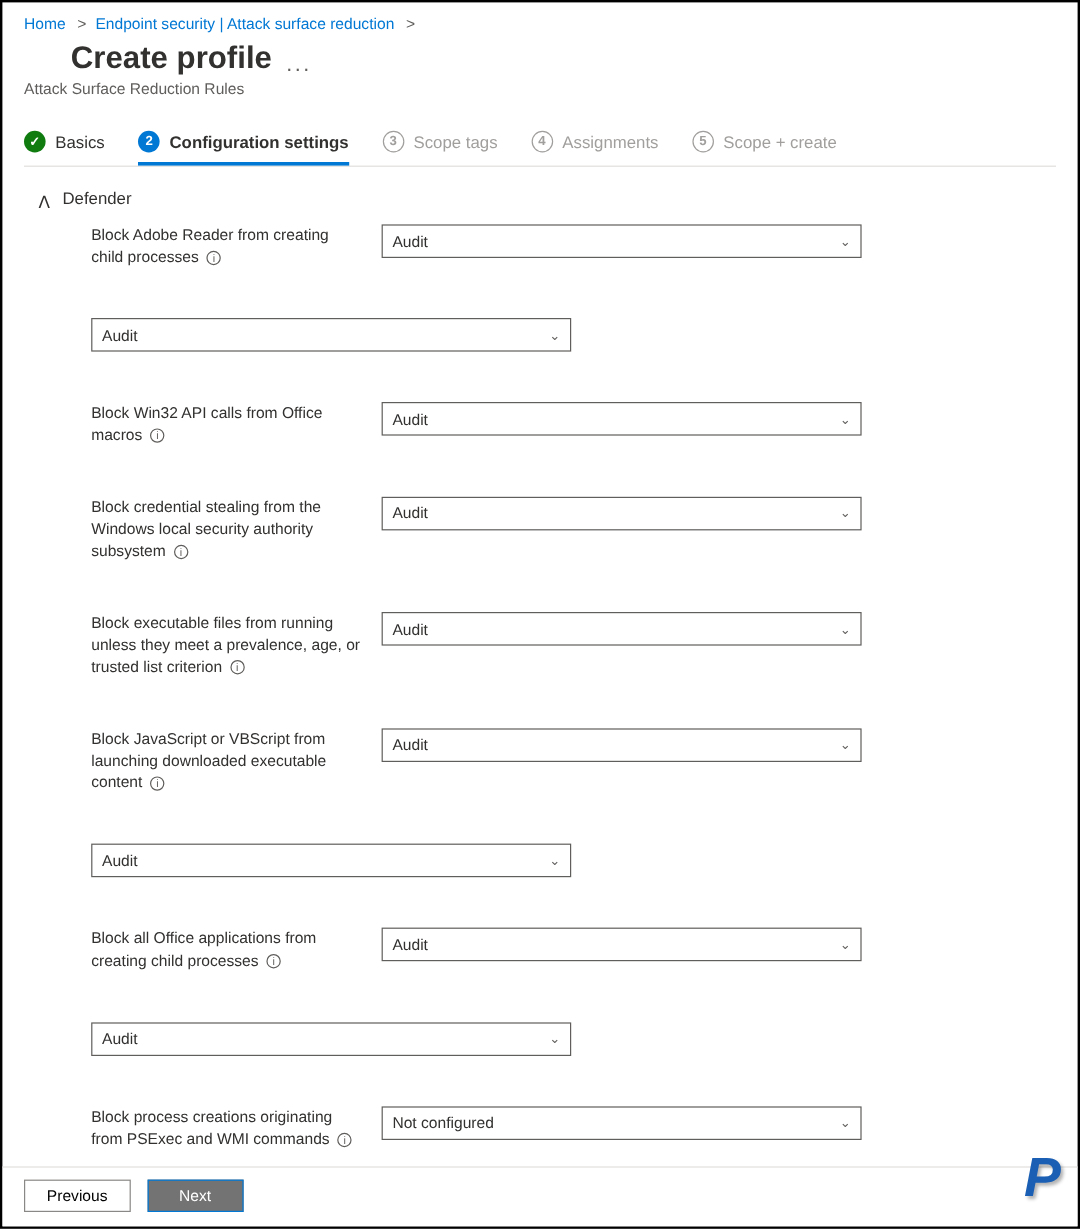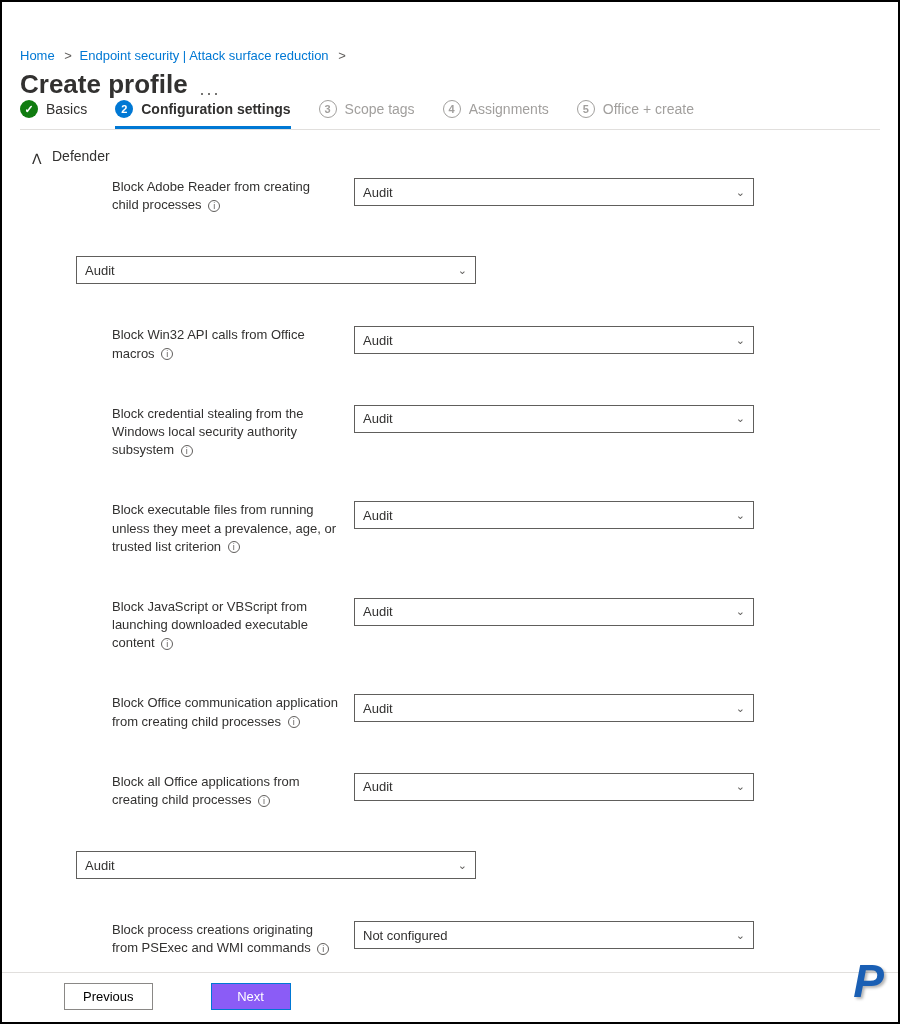--- a/index.html
+++ b/index.html
@@ -1,82 +1,83 @@
 <!DOCTYPE html>
 <html><head>
 <meta charset="utf-8">
 <style>
   * { box-sizing: border-box; margin: 0; padding: 0; }
   body { font-family: "Segoe UI", Arial, sans-serif; font-size: 13px; color: #323130; background: #fff; border: 2px solid #000; width: 900px; height: 1024px; position: relative; }
   .content { padding: 10px 18px 0 18px; height: 970px; overflow: hidden; }
-  .breadcrumb { font-size: 13px; color: #0078d4; margin-bottom: 6px; margin-top: 36px; }
+  .breadcrumb { font-size: 13px; color: #0078d4; margin-bottom: 6px; }
   .breadcrumb a { color: #0078d4; text-decoration: none; margin-right: 2px; }
   .breadcrumb .sep { color: #605e5c; margin: 0 4px; }
-  .title-row { display: flex; align-items: flex-end; gap: 12px; }
+  .title-row { display: flex; align-items: flex-end; gap: 12px; margin-left: 39px; }
   h1 { font-size: 26px; font-weight: 600; color: #323130; }
   .more { color: #605e5c; font-size: 18px; letter-spacing: 2px; cursor: pointer; }
   .subtitle { font-size: 13px; color: #605e5c; margin-top: 2px; margin-bottom: 28px; }
   .tabs { display: flex; align-items: center; gap: 28px; border-bottom: 1px solid #e1dfdd; padding-bottom: 0; margin-bottom: 18px; }
   .tab { display: flex; align-items: center; gap: 8px; font-size: 14px; color: #a19f9d; padding-bottom: 8px; border-bottom: 3px solid transparent; cursor: pointer; }
   .tab.done { color: #323130; }
   .tab.active { color: #323130; font-weight: 600; border-bottom-color: #0078d4; }
   .tab .badge { width: 18px; height: 18px; border-radius: 50%; display: flex; align-items: center; justify-content: center; font-size: 11px; font-weight: 600; }
   .tab .badge.check { background: #107c10; color: #fff; }
   .tab .badge.num-active { background: #0078d4; color: #fff; }
   .tab .badge.num-inactive { border: 1px solid #a19f9d; color: #a19f9d; background: #fff; }
   .section-header { display: flex; align-items: center; gap: 10px; font-size: 14px; color: #323130; margin: 8px 0 14px 12px; cursor: pointer; }
   .chev { width: 10px; height: 10px; display: inline-block; }
   .settings { padding-left: 56px; }
   .row { display: flex; align-items: flex-start; margin-bottom: 42px; }
-  .label-col { width: 242px; padding-right: 14px; font-size: 13px; color: #323130; line-height: 1.4; margin-left: 36px; }
+  .label-col { width: 242px; padding-right: 14px; font-size: 13px; color: #323130; line-height: 1.4; }
   .info-icon { display: inline-block; width: 12px; height: 12px; border: 1px solid #605e5c; border-radius: 50%; font-size: 9px; text-align: center; line-height: 11px; color: #605e5c; margin-left: 3px; vertical-align: middle; }
   .select { width: 400px; height: 28px; border: 1px solid #605e5c; padding: 4px 8px; font-size: 13px; display: flex; align-items: center; justify-content: space-between; background: #fff; cursor: pointer; }
   .select .caret { font-size: 11px; color: #605e5c; }
   .footer { position: absolute; bottom: 0; left: 0; right: 0; padding: 10px 18px 12px 18px; border-top: 1px solid #e1dfdd; background: #fff; display: flex; gap: 14px; }
-  .btn { font-size: 13px; padding: 5px 18px; border: 1px solid #8a8886; background: #fff; cursor: pointer; min-width: 80px; text-align: center; margin-left: 44px; }
-  .btn.primary { background: #8b5cf6; color: #fff; border-color: #0078d4; }
+  .btn { font-size: 13px; padding: 5px 18px; border: 1px solid #8a8886; background: #fff; cursor: pointer; min-width: 80px; text-align: center; }
+  .btn.primary { background: #737373; color: #fff; border-color: #0078d4; }
   .logo { position: absolute; right: 14px; bottom: 14px; font-size: 46px; font-weight: 900; font-style: italic; color: #1a5fb4; text-shadow: 2px 2px 3px rgba(0,0,0,0.3); font-family: Arial, sans-serif; }
   .row:last-child { margin-bottom: 0; }
 </style>
 </head>
 <body>
 
 <div class="content">
   <div class="breadcrumb">
     <a href="#">Home</a>
     <span class="sep">&gt;</span>
     <a href="#">Endpoint security | Attack surface reduction</a>
     <span class="sep">&gt;</span>
   </div>
 
   <div class="title-row">
     <h1>Create profile</h1>
     <span class="more">...</span>
   </div>
+  <div class="subtitle">Attack Surface Reduction Rules</div>
 
   <div class="tabs">
     <div class="tab done">
       <span class="badge check">✓</span>
       <span>Basics</span>
     </div>
     <div class="tab active">
       <span class="badge num-active">2</span>
       <span>Configuration settings</span>
     </div>
     <div class="tab">
       <span class="badge num-inactive">3</span>
       <span>Scope tags</span>
     </div>
     <div class="tab">
       <span class="badge num-inactive">4</span>
       <span>Assignments</span>
     </div>
     <div class="tab">
       <span class="badge num-inactive">5</span>
-      <span>Office + create</span>
+      <span>Scope + create</span>
     </div>
   </div>
 
   <div class="section-header">
     <span class="chev">ᐱ</span>
     <span>Defender</span>
   </div>
 
   <div class="settings" id="settings-list">
       <div class="row">
@@ -114,21 +115,20 @@
         </div>
       </div>
       <div class="row">
         <div class="label-col"><span>Block JavaScript or VBScript from launching downloaded executable content</span> <span class="info-icon">i</span></div>
         <div class="select">
           <span>Audit</span>
           <span class="caret">⌄</span>
         </div>
       </div>
       <div class="row">
-        <div class="label-col"><span>Block Office communication application from creating child processes</span> <span class="info-icon">i</span></div>
         <div class="select">
           <span>Audit</span>
           <span class="caret">⌄</span>
         </div>
       </div>
       <div class="row">
         <div class="label-col"><span>Block all Office applications from creating child processes</span> <span class="info-icon">i</span></div>
         <div class="select">
           <span>Audit</span>
           <span class="caret">⌄</span>

